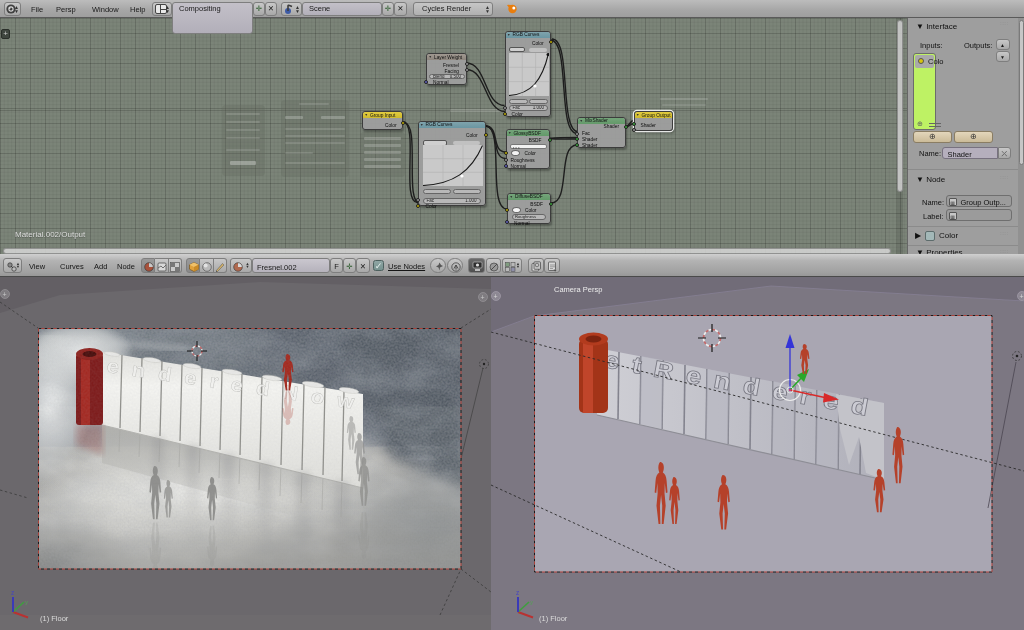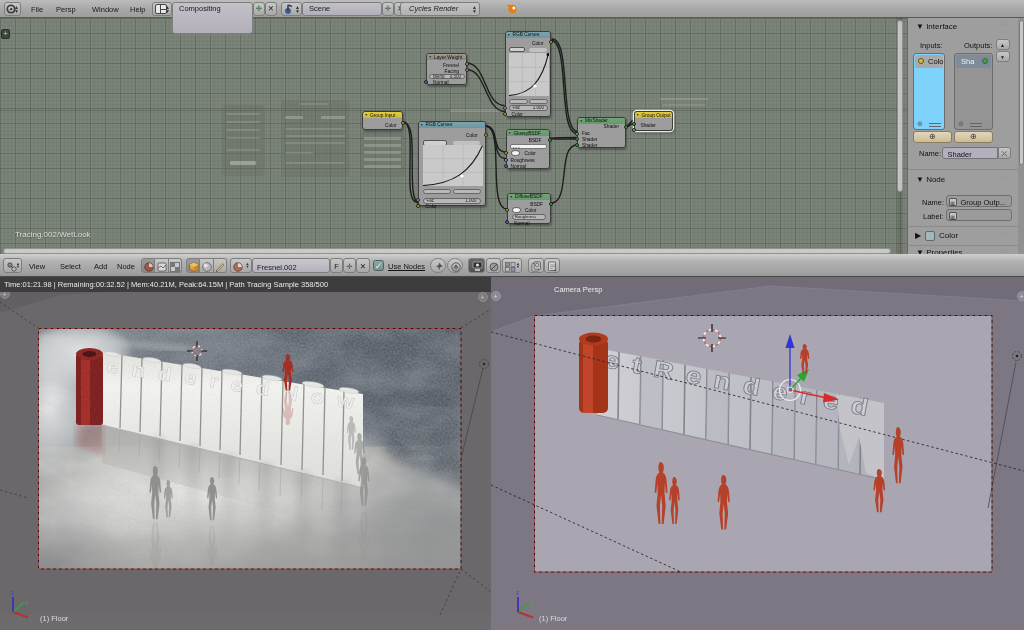--- a/index.html
+++ b/index.html
@@ -207,42 +207,35 @@
     <div class="hdr" style="background:linear-gradient(#e2cc3e,#cdb92e);">Group Output</div>
     <span class="lbl" style="left:6px;top:11px;">Shader</span>
     <div class="sock sg" style="left:-3px;top:10px;"></div>
     <div class="sock sgr" style="left:-3px;top:16px;"></div>
   </div>
 
   <div style="position:absolute;left:3px;top:230px;width:888px;height:5.5px;background:rgba(215,215,215,0.85);border-radius:3px;border:0.5px solid rgba(90,90,90,0.5);"></div>
   <div style="position:absolute;left:896px;top:0;width:7px;height:236px;background:rgba(0,0,0,0.10);"></div>
   <div style="position:absolute;left:896.5px;top:2px;width:6px;height:172px;background:rgba(210,210,210,0.85);border-radius:3px;border:0.5px solid rgba(90,90,90,0.5);"></div>
   <div style="position:absolute;left:1px;top:11px;width:9px;height:10px;background:#3f463f;border:1px solid #2a2f2a;border-radius:2px;color:#cfcfcf;font-size:8px;line-height:8px;text-align:center;">+</div>
-  <div id="mat-label" class="abs">Tracing.002/WetLook</div>
+  <div id="mat-label" class="abs">Material.002/Output</div>
 </div>
 <div id="sidebar" class="abs">
   <div style="position:absolute;left:110px;top:0;width:7px;height:236px;background:rgba(0,0,0,0.08);"></div>
   <div style="position:absolute;left:110.5px;top:2px;width:5.5px;height:145px;background:#c6c6c6;border-radius:3px;border:0.5px solid #7a7a7a;"></div>
   <span style="position:absolute;left:8px;top:4px;font-size:8px;text-align:center;">▼ Interface</span>
   <span style="position:absolute;left:92px;top:2px;font-size:6px;color:#8b8b8b;letter-spacing:0.5px;">::::</span>
   <span style="position:absolute;left:12px;top:23px;font-size:7.5px;">Inputs:</span>
   <span style="position:absolute;left:56px;top:23px;font-size:7.5px;">Outputs:</span>
   <div class="btn" style="left:87.5px;top:21px;width:14px;height:11px;text-align:center;font-size:5px;padding-top:2px;">▲</div>
   <div class="btn" style="left:87.5px;top:32.5px;width:14px;height:11px;text-align:center;font-size:5px;padding-top:2px;">▼</div>
-  <div style="position:absolute;left:5px;top:34.5px;width:32px;height:77.5px;background:#7dd3fc;border:1px solid #6c6c6c;border-radius:3px;">
+  <div style="position:absolute;left:5px;top:34.5px;width:23px;height:77.5px;background:#bef264;border:1px solid #6c6c6c;border-radius:3px;">
     <div style="position:absolute;left:1px;top:1px;right:1px;height:13px;background:#a9a9a9;border-radius:2px;"></div>
     <div style="position:absolute;left:4px;top:4.5px;width:6px;height:6px;border-radius:50%;background:#d6c410;border:0.5px solid #555;"></div>
     <span style="position:absolute;left:14px;top:3.5px;font-size:7.5px;">Colo</span>
-    <span style="position:absolute;left:3px;bottom:1px;font-size:7px;color:#5e5e5e;">⊕</span>
-    <span style="position:absolute;left:15px;bottom:2px;width:12px;border-top:1.5px solid #666;border-bottom:1.5px solid #666;height:4px;"></span>
-  </div>
-  <div style="position:absolute;left:46px;top:34.5px;width:38.5px;height:77.5px;background:#949494;border:1px solid #6c6c6c;border-radius:3px;">
-    <div style="position:absolute;left:1px;top:1px;right:1px;height:13px;background:#7e8b99;border-radius:2px;"></div>
-    <span style="position:absolute;left:6px;top:3.5px;font-size:7.5px;color:#f2f2f2;">Sha</span>
-    <div style="position:absolute;right:4px;top:4.5px;width:6px;height:6px;border-radius:50%;background:#2fae3e;border:0.5px solid #555;"></div>
     <span style="position:absolute;left:3px;bottom:1px;font-size:7px;color:#5e5e5e;">⊕</span>
     <span style="position:absolute;left:15px;bottom:2px;width:12px;border-top:1.5px solid #666;border-bottom:1.5px solid #666;height:4px;"></span>
   </div>
   <div style="position:absolute;left:5px;top:113px;width:38.5px;height:11.5px;background:linear-gradient(#e3d6bb,#cbbb98);border:1px solid #8a7d63;border-radius:3px;text-align:center;font-size:8px;line-height:10px;color:#333;">⊕</div>
   <div style="position:absolute;left:46px;top:113px;width:38.5px;height:11.5px;background:linear-gradient(#e3d6bb,#cbbb98);border:1px solid #8a7d63;border-radius:3px;text-align:center;font-size:8px;line-height:10px;color:#333;">⊕</div>
   <span style="position:absolute;left:11px;top:131px;font-size:7.5px;">Name:</span>
   <div style="position:absolute;left:33.5px;top:128.5px;width:56px;height:12.5px;background:#b5afbd;border:1px solid #77717f;border-radius:3px 0 0 3px;font-size:7.5px;padding:2px 0 0 5px;">Shader</div>
   <div class="btn" style="left:89.5px;top:128.5px;width:13.5px;height:12.5px;border-radius:0 3px 3px 0;text-align:center;font-size:7px;padding-top:2px;">⤫</div>
   <div style="position:absolute;left:0;top:151px;width:110px;border-top:1px solid #8b8b8b;"></div>
   <span style="position:absolute;left:8px;top:157px;font-size:8px;">▼ Node</span>
@@ -292,39 +285,39 @@
   <div class="btn" style="left:281px;top:1.5px;width:21px;height:14px;">
     <svg width="11" height="11" style="position:absolute;left:2px;top:1px;">
         <circle cx="4" cy="7" r="3" fill="#3d5ba6"></circle>
         <path d="M4 7 L4 2 Q4 1 5.5 1.5 L8 2.5" fill="none" stroke="#3d3d3d" stroke-width="1.6"></path>
       </svg>
     <span style="position:absolute;right:1px;top:2px;font-size:5px;line-height:4px;color:#333;">▲<br>▼</span>
   </div>
   <div class="fld" style="left:302px;top:1.5px;width:80px;height:14px;padding:1.5px 0 0 6px;">Scene</div>
   <div class="btn" style="left:382px;top:1.5px;width:12px;height:14px;text-align:center;padding-top:1px;color:#2a5b2a;">✛</div>
   <div class="btn" style="left:394px;top:1.5px;width:13px;height:14px;text-align:center;padding-top:1px;">✕</div>
-  <div class="fld" style="left:400px;top:1.5px;width:80px;height:14px;padding:1.5px 0 0 8px;background:linear-gradient(#c6c6c6,#b0b0b0);font-style:italic;">Cycles Render<span style="position:absolute;right:2px;top:2px;font-size:5px;line-height:4px;color:#333;">▲<br>▼</span></div>
+  <div class="fld" style="left:413px;top:1.5px;width:80px;height:14px;padding:1.5px 0 0 8px;background:linear-gradient(#c6c6c6,#b0b0b0);">Cycles Render<span style="position:absolute;right:2px;top:2px;font-size:5px;line-height:4px;color:#333;">▲<br>▼</span></div>
   <svg width="13" height="13" style="position:absolute;left:506px;top:2px;">
       <circle cx="6.5" cy="7" r="4.2" fill="#e87d0d"></circle>
       <circle cx="7.8" cy="6" r="1.5" fill="#fff"></circle>
       <path d="M1 3 Q4 2 6 4 L4 6 Q2 5 1 3" fill="#e87d0d"></path>
     </svg>
 </div>
 
 <div id="toolbar" class="abs">
   <div class="btn" style="left:3px;top:4px;width:19px;height:15px;">
     <svg width="11" height="11" style="position:absolute;left:1.5px;top:1.5px;">
         <circle cx="4" cy="4" r="2.2" fill="#888" stroke="#333" stroke-width="0.7"></circle>
         <circle cx="8" cy="8" r="2.2" fill="#bbb" stroke="#333" stroke-width="0.7"></circle>
         <line x1="5" y1="5" x2="7" y2="7" stroke="#333" stroke-width="0.8"></line>
       </svg>
     <span style="position:absolute;right:1px;top:2.5px;font-size:4px;line-height:3.5px;color:#333;">▲<br>▼</span>
   </div>
   <span class="menu" style="position:absolute;left:29px;top:8px;">View</span>
-  <span class="menu" style="position:absolute;left:60px;top:8px;">Select</span>
+  <span class="menu" style="position:absolute;left:60px;top:8px;">Curves</span>
   <span class="menu" style="position:absolute;left:94px;top:8px;">Add</span>
   <span class="menu" style="position:absolute;left:117px;top:8px;">Node</span>
 
   <div class="btn" style="left:141px;top:4px;width:14px;height:15px;border-radius:3px 0 0 3px;background:linear-gradient(#9a9a9a,#888);">
     <svg width="10" height="10" style="position:absolute;left:2px;top:2.5px;">
         <circle cx="5" cy="5" r="4.3" fill="#a8523c"></circle>
         <path d="M5,0.7 A4.3,4.3 0 0,1 9.3,5 L5,5 Z" fill="#c9c9c9"></path>
         <circle cx="5" cy="5" r="4.3" fill="none" stroke="#333" stroke-width="0.6"></circle>
       </svg>
   </div>
@@ -419,21 +412,20 @@
   <div class="btn" style="left:544px;top:4px;width:16px;height:15px;">
     <svg width="11" height="11" style="position:absolute;left:2px;top:1.5px;">
         <rect x="1.5" y="1" width="7" height="8.5" rx="0.8" fill="#d9d9d9" stroke="#444" stroke-width="0.7"></rect>
         <path d="M3,4 L8,4 M3,5.8 L8,5.8 M3,7.6 L6,7.6" stroke="#666" stroke-width="0.6"></path>
         <path d="M6.5,8 L9.5,9.8 L8,10.5 Z" fill="#444"></path>
       </svg>
   </div>
 </div>
 
 <div id="vpl" class="abs">
-  <div id="statsbar">Time:01:21.98 | Remaining:00:32.52 | Mem:40.21M, Peak:64.15M | Path Tracing Sample 358/500</div>
   <svg width="491" height="353" style="position:absolute;left:0;top:0;">
     <defs>
       <filter id="grainL" x="0" y="0" width="100%" height="100%">
         <feTurbulence type="fractalNoise" baseFrequency="0.5" numOctaves="2" seed="7" result="n"></feTurbulence>
         <feColorMatrix in="n" type="matrix" values="0 0 0 0 0.45  0 0 0 0 0.45  0 0 0 0 0.47  1.0 0 0 0 -0.25"></feColorMatrix>
       </filter>
       <filter id="blotchD" x="-5%" y="-5%" width="110%" height="110%">
         <feTurbulence type="fractalNoise" baseFrequency="0.022 0.035" numOctaves="4" seed="11" result="n"></feTurbulence>
         <feColorMatrix in="n" type="matrix" values="0 0 0 0 0.30  0 0 0 0 0.33  0 0 0 0 0.37  1.25 0 0 0 -0.4"></feColorMatrix>
       </filter>

